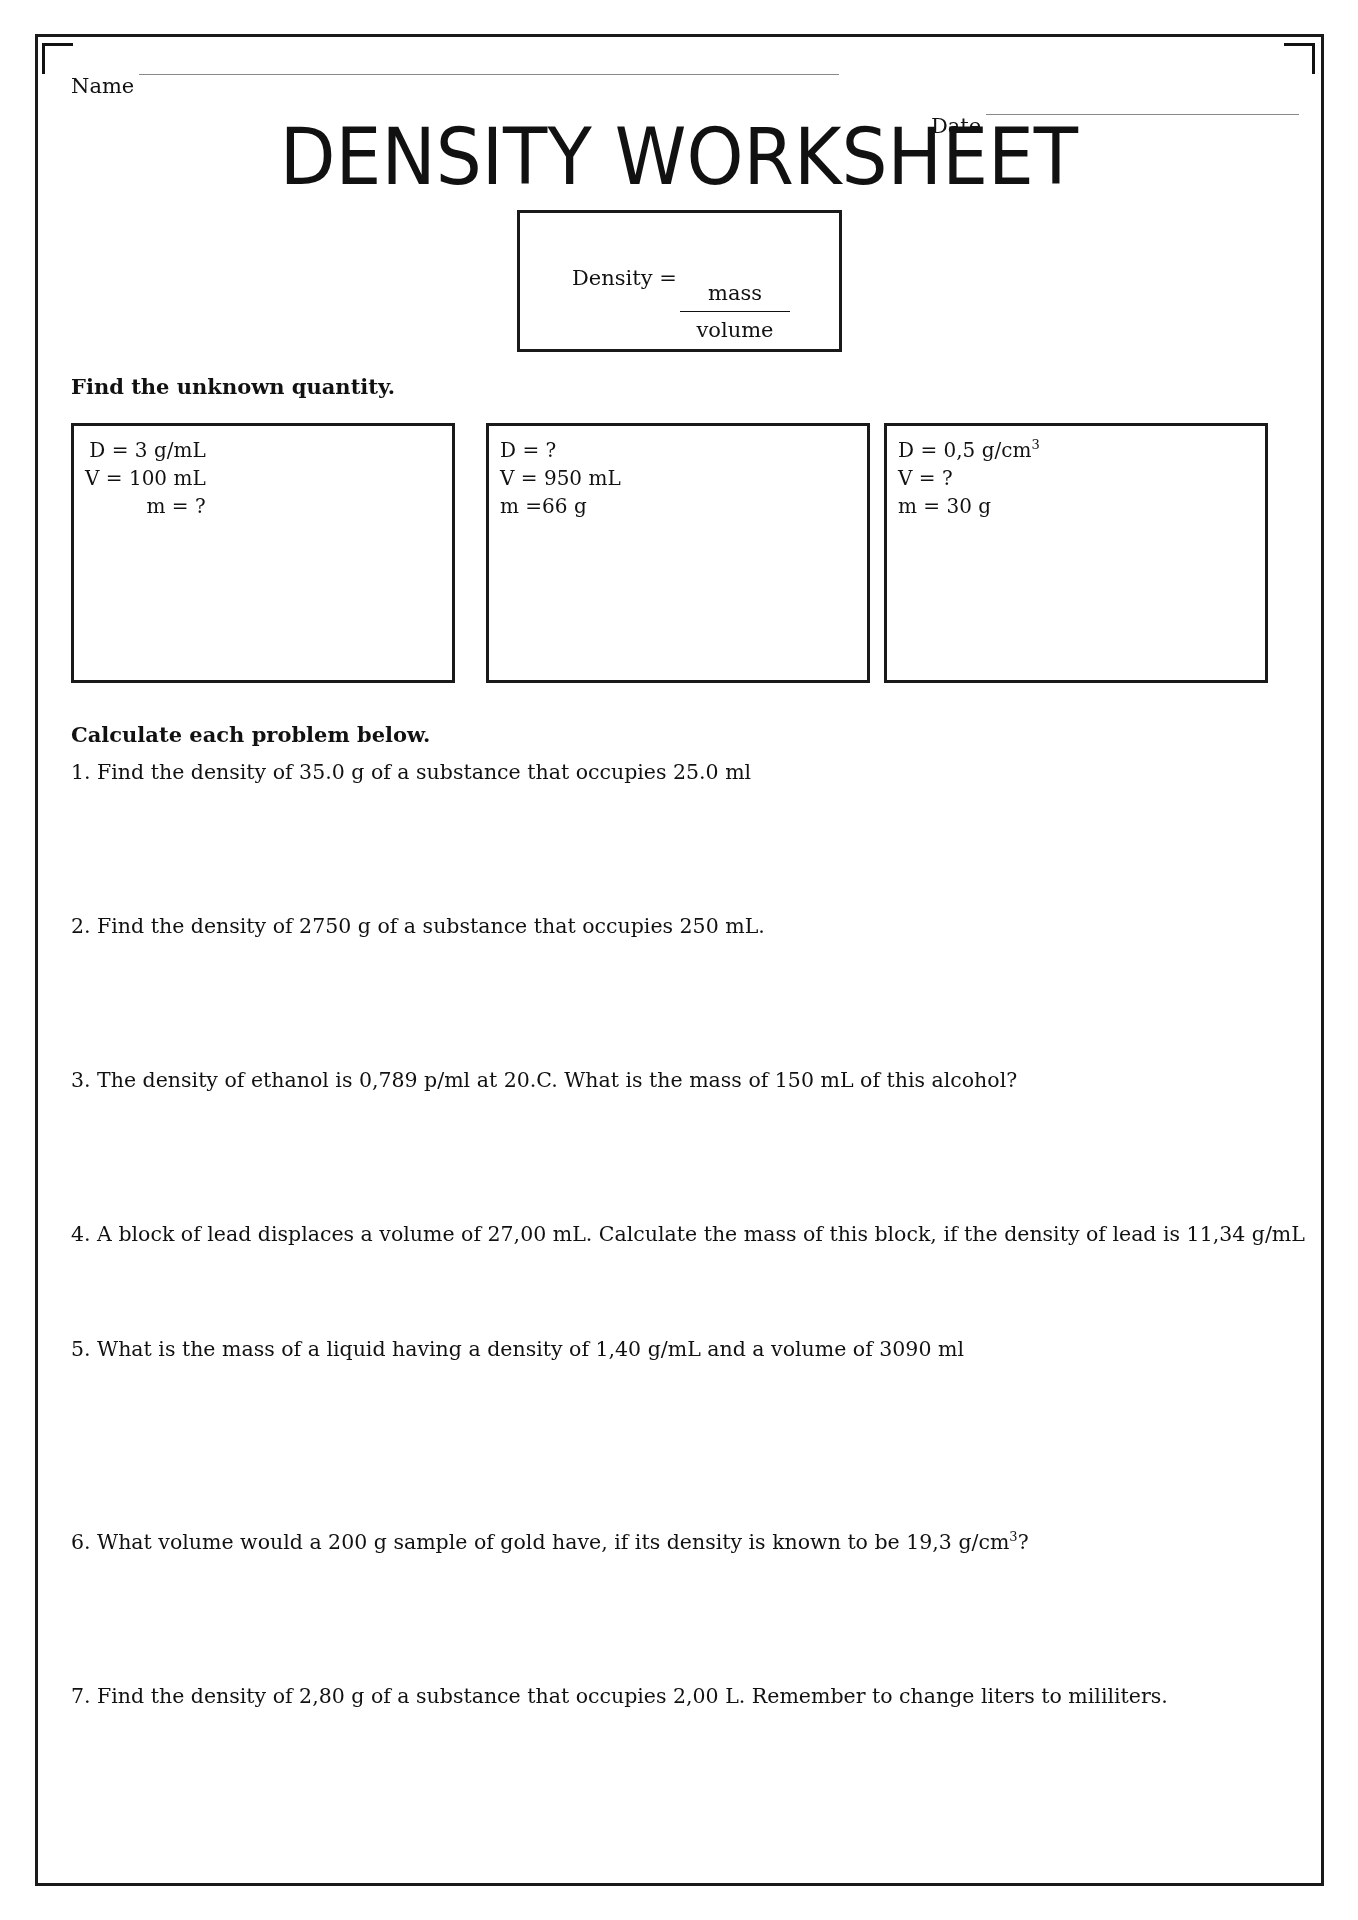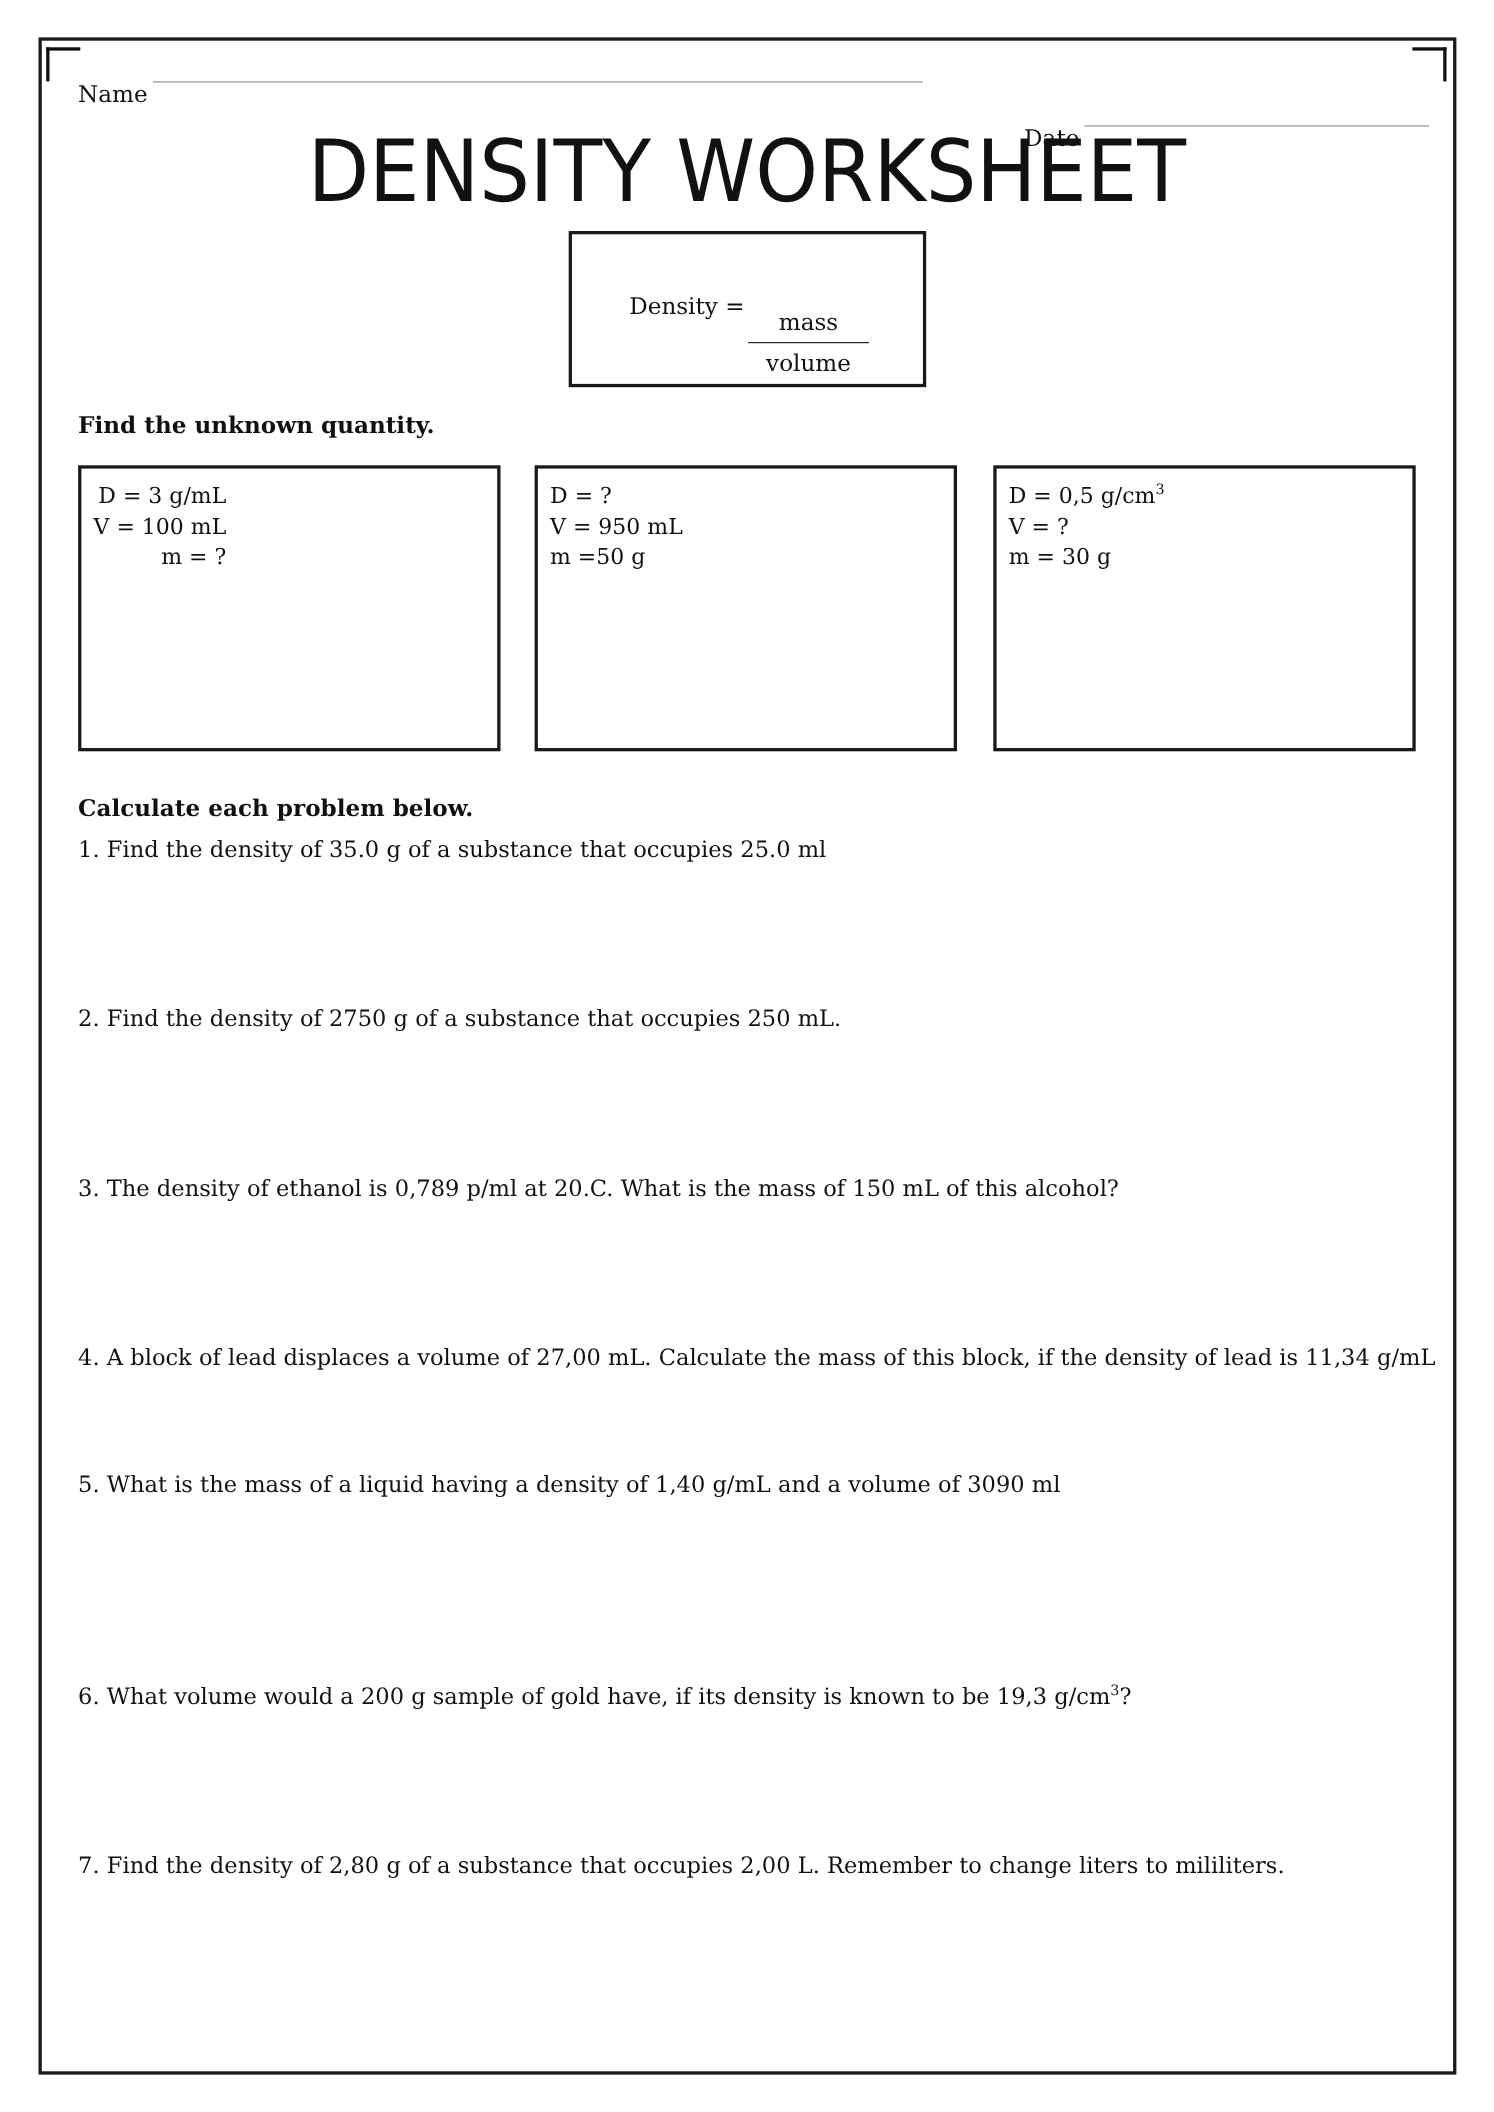--- a/index.html
+++ b/index.html
@@ -27,21 +27,21 @@
   .frac .num { display: block; padding-bottom: 6px; margin-top: 40px; }
   .frac .bar { display: block; border-top: 1.5px solid #111; margin: 0; }
   .frac .den { display: block; padding-top: 6px; }
   .section-heading { position: absolute; left: 71px; font-size: 21px; font-weight: bold; }
   #find-heading { top: 374px; }
   #calc-heading { top: 722px; }
   .pbox { position: absolute; top: 423px; width: 378px; height: 254px; border: 3px solid #1a1a1a; }
   .pbox .lines { position: absolute; left: 11px; top: 10px; font-size: 20px; line-height: 28px; }
   #pbox-1 { left: 71px; text-align: right; }
   #pbox-2 { left: 486px; }
-  #pbox-3 { left: 903px; }
+  #pbox-3 { left: 884px; }
   sup { font-size: 13px; vertical-align: 8px; line-height: 0; }
   .question { position: absolute; left: 71px; font-size: 20.5px; white-space: nowrap; }
 </style>
 </head>
 <body>
 
 <div class="frame"></div>
 <div class="corner tl"></div>
 <div class="corner tr"></div>
 
@@ -71,21 +71,21 @@
   <div class="lines">
     <div>D = 3 g/mL</div>
     <div>V = 100 mL</div>
     <div>m = ?</div>
   </div>
 </div>
 <div class="pbox" id="pbox-2">
   <div class="lines">
     <div>D = ?</div>
     <div>V = 950 mL</div>
-    <div>m =50 g</div>
+    <div>m =66 g</div>
   </div>
 </div>
 <div class="pbox" id="pbox-3">
   <div class="lines">
     <div><span>D = 0,5 g/cm</span><sup>3</sup></div>
     <div>V = ?</div>
     <div>m = 30 g</div>
   </div>
 </div>
 

